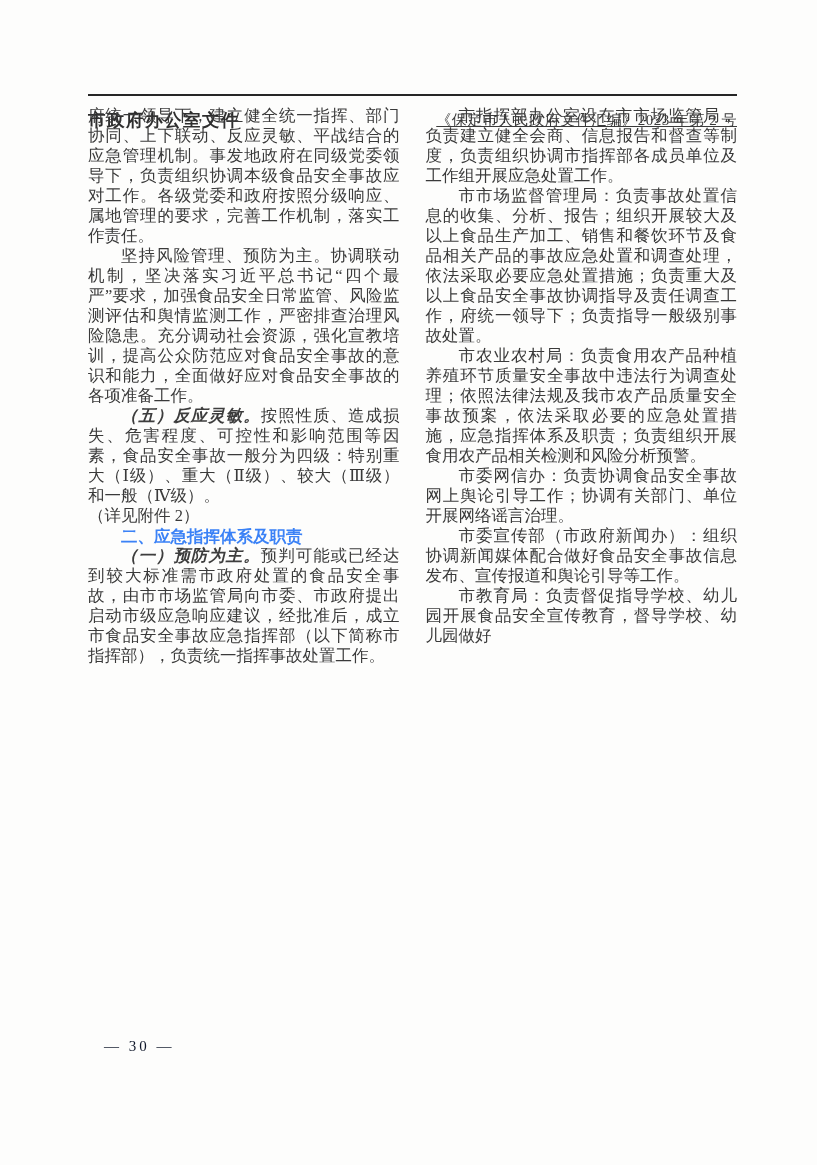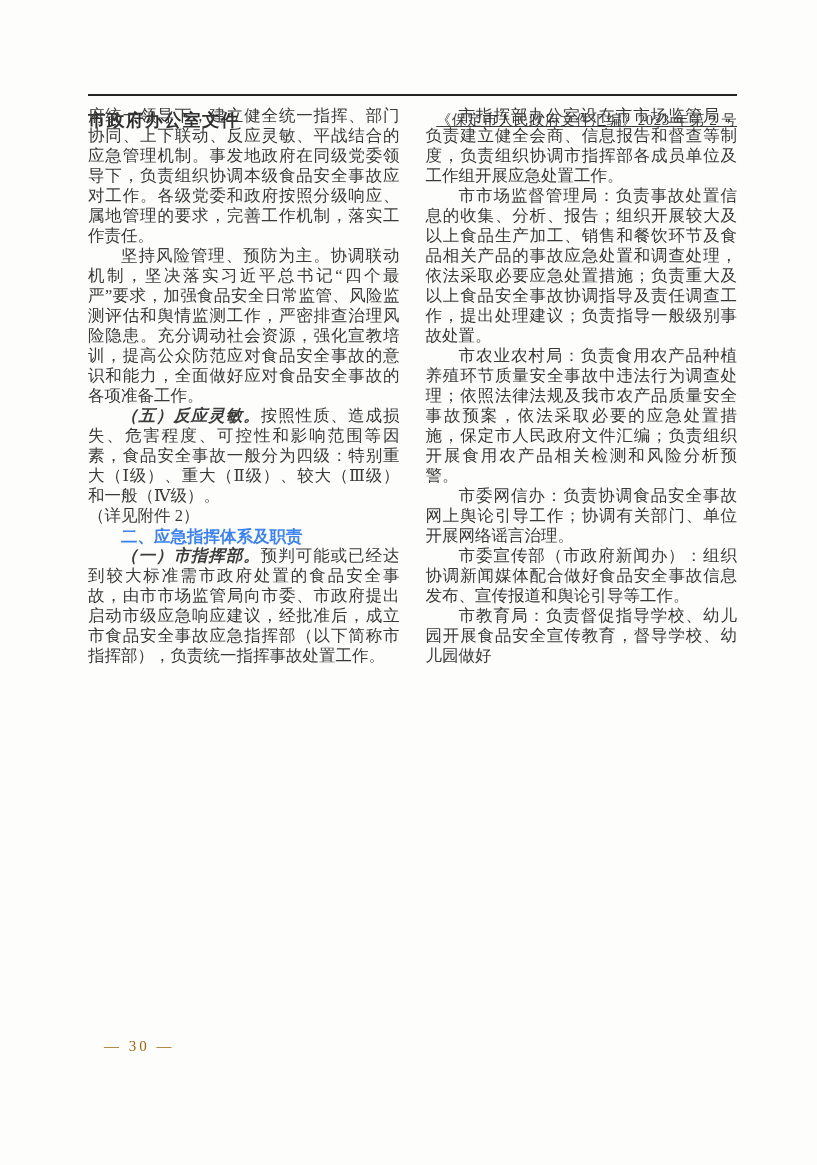--- a/index.html
+++ b/index.html
@@ -80,21 +80,21 @@
     font-style: italic;
     font-weight: 600;
     color: #3d3d3d;
   }
   .footer {
     position: absolute;
     left: 104px;
     top: 1038px;
     font-size: 15px;
     letter-spacing: 3px;
-    color: #a16207;
+    color: #0f172a;
   }
 </style>
 </head>
 <body>
 
 <div class="page">
 
   <header class="header">
     <div class="h-left">市政府办公室文件</div>
     <div class="h-right">《保定市人民政府文件汇编》2023 年第 2 号</div>
@@ -102,26 +102,26 @@
 
   <div class="divider"></div>
 
   <main class="columns">
     <section class="col" id="col-left">
         <p class="para">府统一领导下，建立健全统一指挥、部门协同、上下联动、反应灵敏、平战结合的应急管理机制。事发地政府在同级党委领导下，负责组织协调本级食品安全事故应对工作。各级党委和政府按照分级响应、属地管理的要求，完善工作机制，落实工作责任。</p>
         <p class="para indent">坚持风险管理、预防为主。协调联动机制，坚决落实习近平总书记“四个最严”要求，加强食品安全日常监管、风险监测评估和舆情监测工作，严密排查治理风险隐患。充分调动社会资源，强化宣教培训，提高公众防范应对食品安全事故的意识和能力，全面做好应对食品安全事故的各项准备工作。</p>
         <p class="para indent"><span class="lead">（五）反应灵敏。</span>按照性质、造成损失、危害程度、可控性和影响范围等因素，食品安全事故一般分为四级：特别重大（Ⅰ级）、重大（Ⅱ级）、较大（Ⅲ级）和一般（Ⅳ级）。</p>
         <p class="para">（详见附件 2）</p>
         <p class="para heading indent">二、应急指挥体系及职责</p>
-        <p class="para indent"><span class="lead">（一）市指挥部。</span>预判可能或已经达到较大标准需市政府处置的食品安全事故，由市市场监管局向市委、市政府提出启动市级应急响应建议，经批准后，成立市食品安全事故应急指挥部（以下简称市指挥部），负责统一指挥事故处置工作。</p>
+        <p class="para indent"><span class="lead">（一）预防为主。</span>预判可能或已经达到较大标准需市政府处置的食品安全事故，由市市场监管局向市委、市政府提出启动市级应急响应建议，经批准后，成立市食品安全事故应急指挥部（以下简称市指挥部），负责统一指挥事故处置工作。</p>
       </section>
     <section class="col" id="col-right">
         <p class="para indent">市指挥部办公室设在市市场监管局，负责建立健全会商、信息报告和督查等制度，负责组织协调市指挥部各成员单位及工作组开展应急处置工作。</p>
-        <p class="para indent">市市场监督管理局：负责事故处置信息的收集、分析、报告；组织开展较大及以上食品生产加工、销售和餐饮环节及食品相关产品的事故应急处置和调查处理，依法采取必要应急处置措施；负责重大及以上食品安全事故协调指导及责任调查工作，提出处理建议；负责指导一般级别事故处置。</p>
-        <p class="para indent">市农业农村局：负责食用农产品种植养殖环节质量安全事故中违法行为调查处理；依照法律法规及我市农产品质量安全事故预案，依法采取必要的应急处置措施，保定市人民政府文件汇编；负责组织开展食用农产品相关检测和风险分析预警。</p>
+        <p class="para indent">市市场监督管理局：负责事故处置信息的收集、分析、报告；组织开展较大及以上食品生产加工、销售和餐饮环节及食品相关产品的事故应急处置和调查处理，依法采取必要应急处置措施；负责重大及以上食品安全事故协调指导及责任调查工作，府统一领导下；负责指导一般级别事故处置。</p>
+        <p class="para indent">市农业农村局：负责食用农产品种植养殖环节质量安全事故中违法行为调查处理；依照法律法规及我市农产品质量安全事故预案，依法采取必要的应急处置措施，应急指挥体系及职责；负责组织开展食用农产品相关检测和风险分析预警。</p>
         <p class="para indent">市委网信办：负责协调食品安全事故网上舆论引导工作；协调有关部门、单位开展网络谣言治理。</p>
         <p class="para indent">市委宣传部（市政府新闻办）：组织协调新闻媒体配合做好食品安全事故信息发布、宣传报道和舆论引导等工作。</p>
         <p class="para indent">市教育局：负责督促指导学校、幼儿园开展食品安全宣传教育，督导学校、幼儿园做好</p>
       </section>
   </main>
 
   <div class="footer">— 30 —</div>
 
 </div>
 

